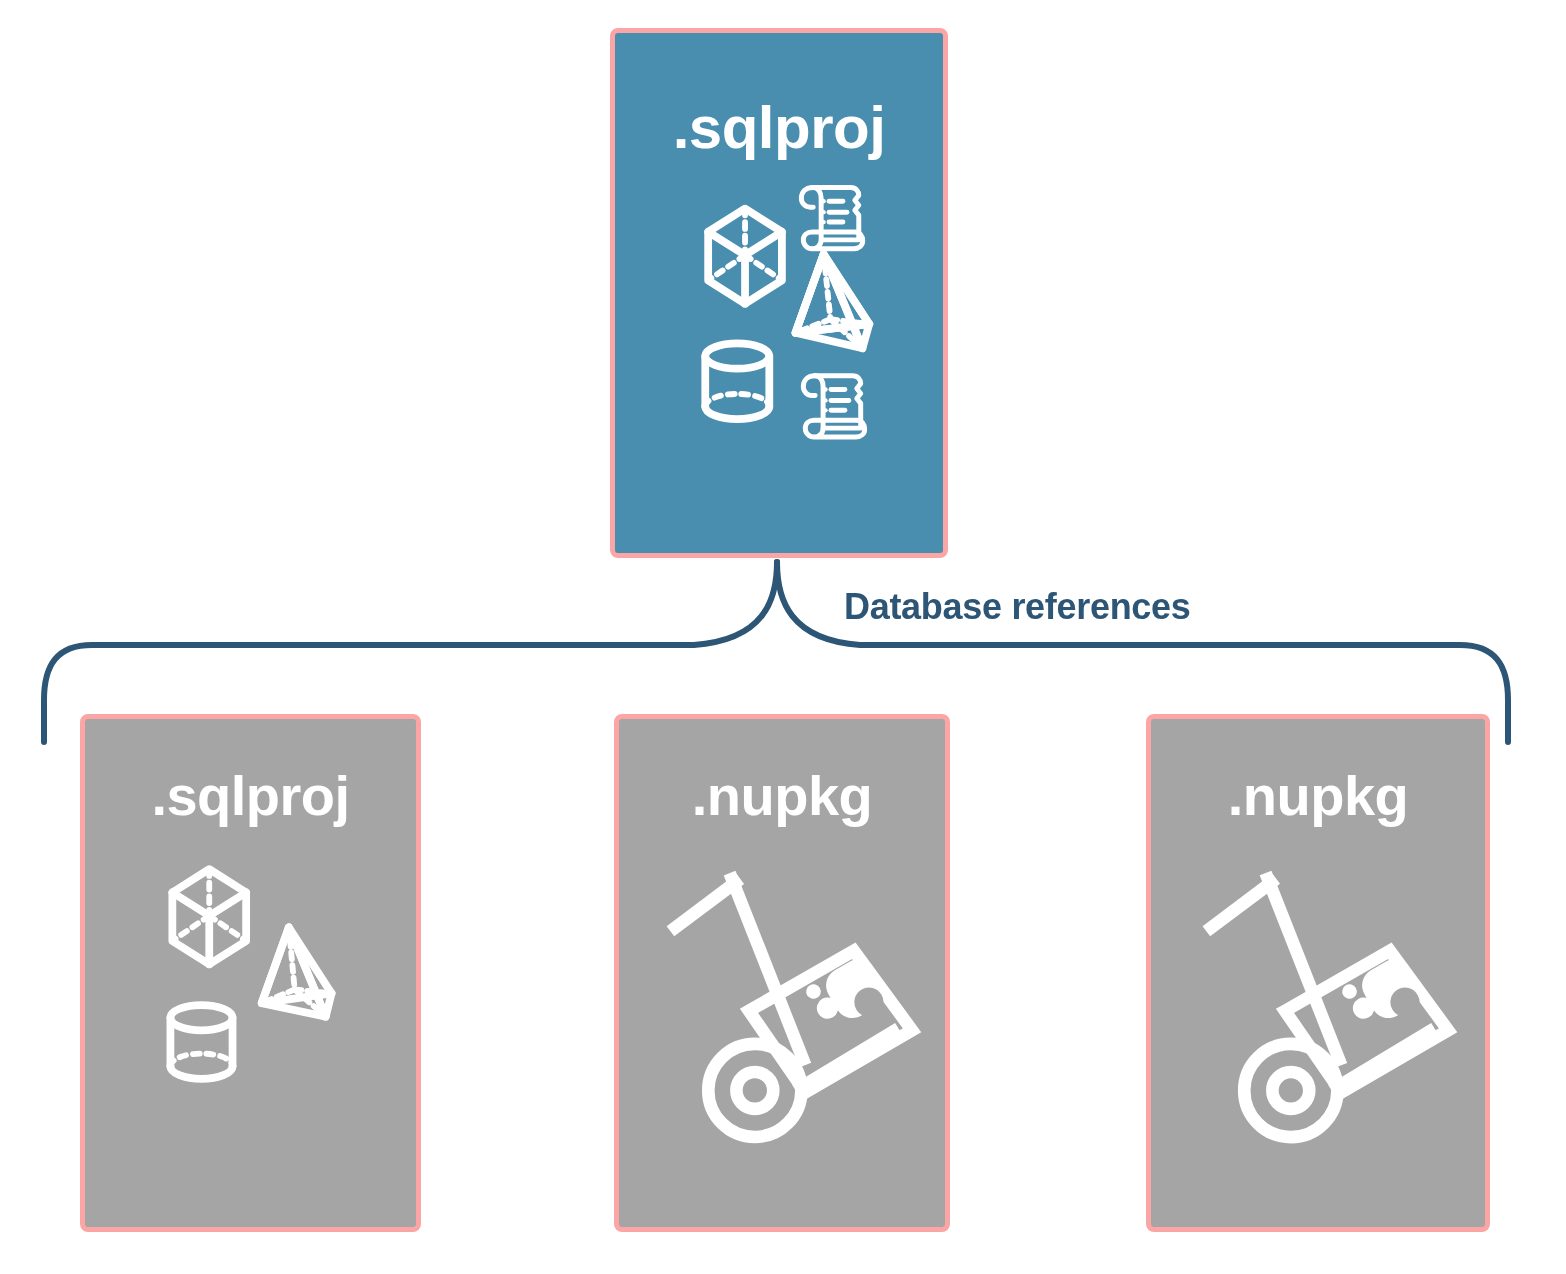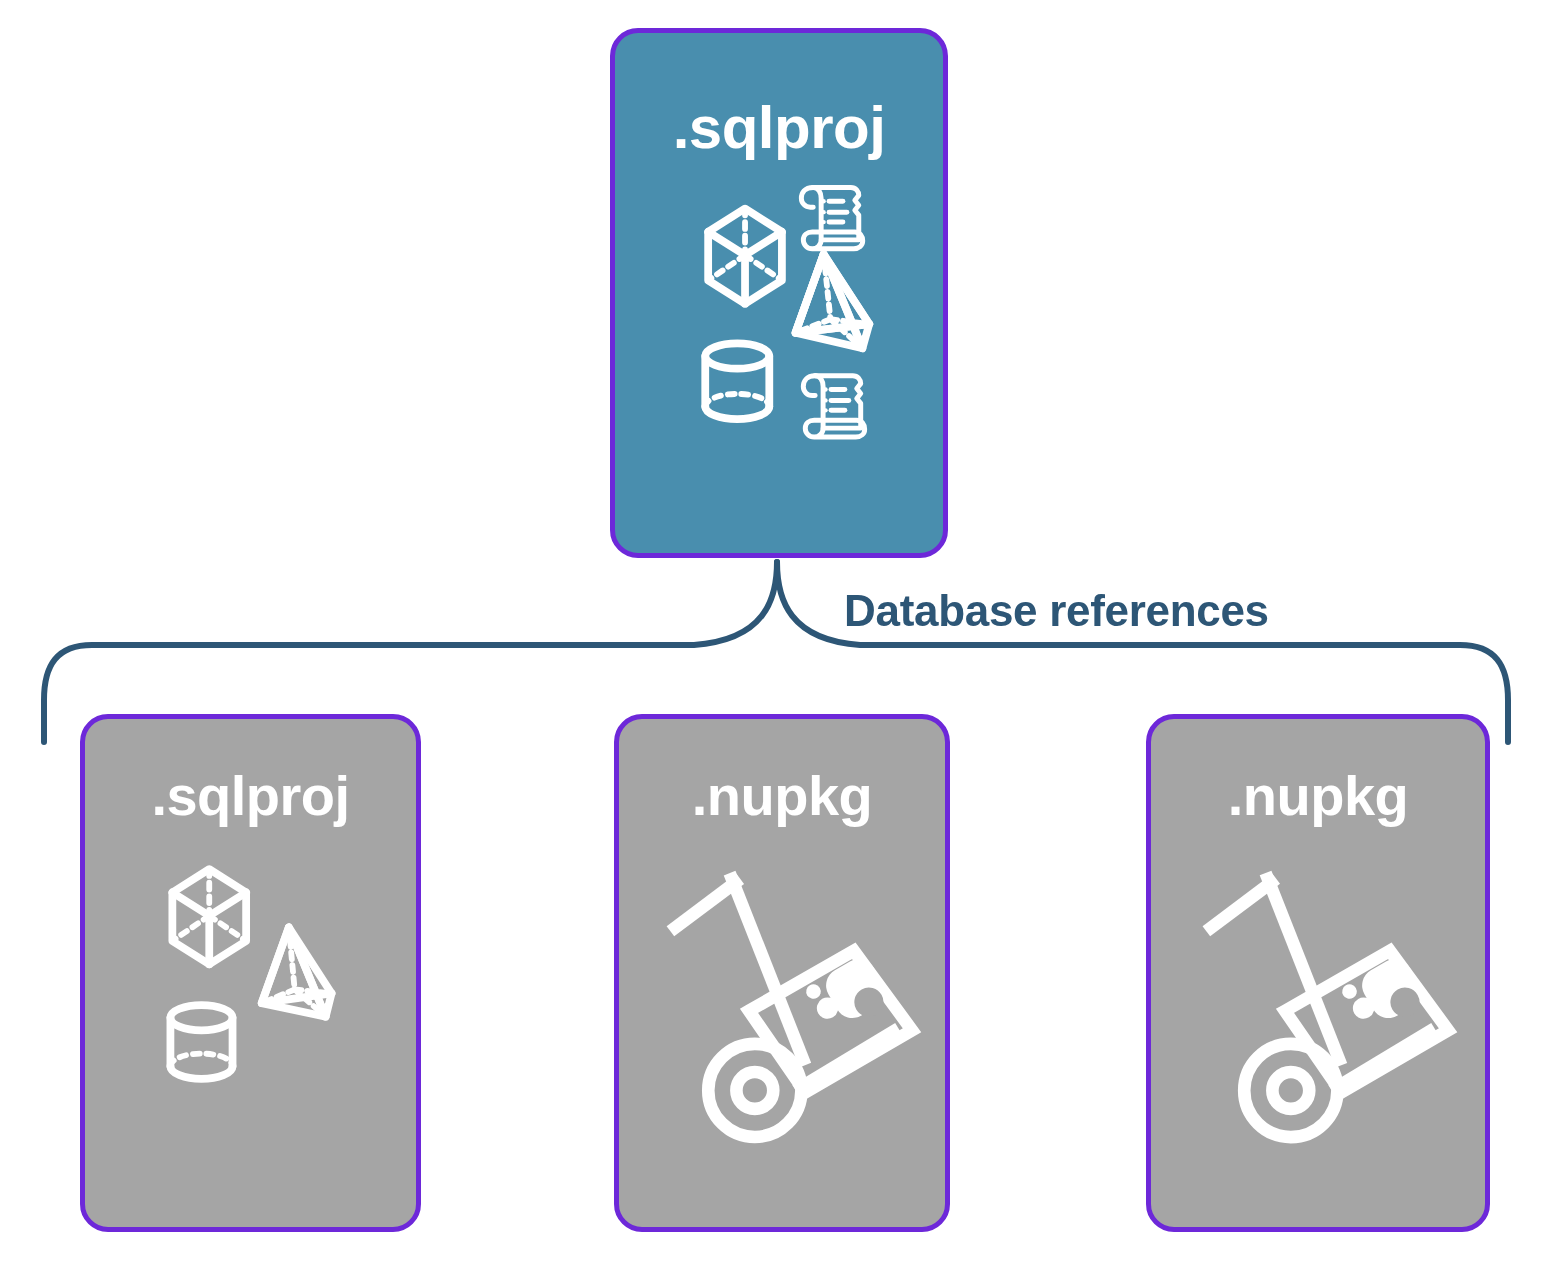--- a/index.html
+++ b/index.html
@@ -16,22 +16,22 @@
   }
   #stage {
     position: absolute;
     left: 0; top: 0;
     width: 1566px;
     height: 1274px;
   }
   .node {
     position: absolute;
     box-sizing: border-box;
-    border: 5px solid #6d28d9;
-    border-radius: 28px;
+    border: 5px solid #fca5a5;
+    border-radius: 8px;
     display: block;
   }
   .node.primary {
     background: #498eae;
   }
   .node.secondary {
     background: #a5a5a5;
   }
   .node-label {
     position: absolute;
@@ -87,21 +87,21 @@
     position: absolute;
     left: 0; top: 0;
     width: 1566px;
     height: 1274px;
     pointer-events: none;
   }
   #bracket-caption {
     position: absolute;
     left: 844px;
     top: 586px;
-    font-size: 44px;
+    font-size: 36px;
     font-weight: bold;
     color: #2d5676;
     letter-spacing: -0.3px;
     white-space: nowrap;
     font-family: "Liberation Sans", sans-serif;
   }
 </style>
 </head>
 <body>
 

